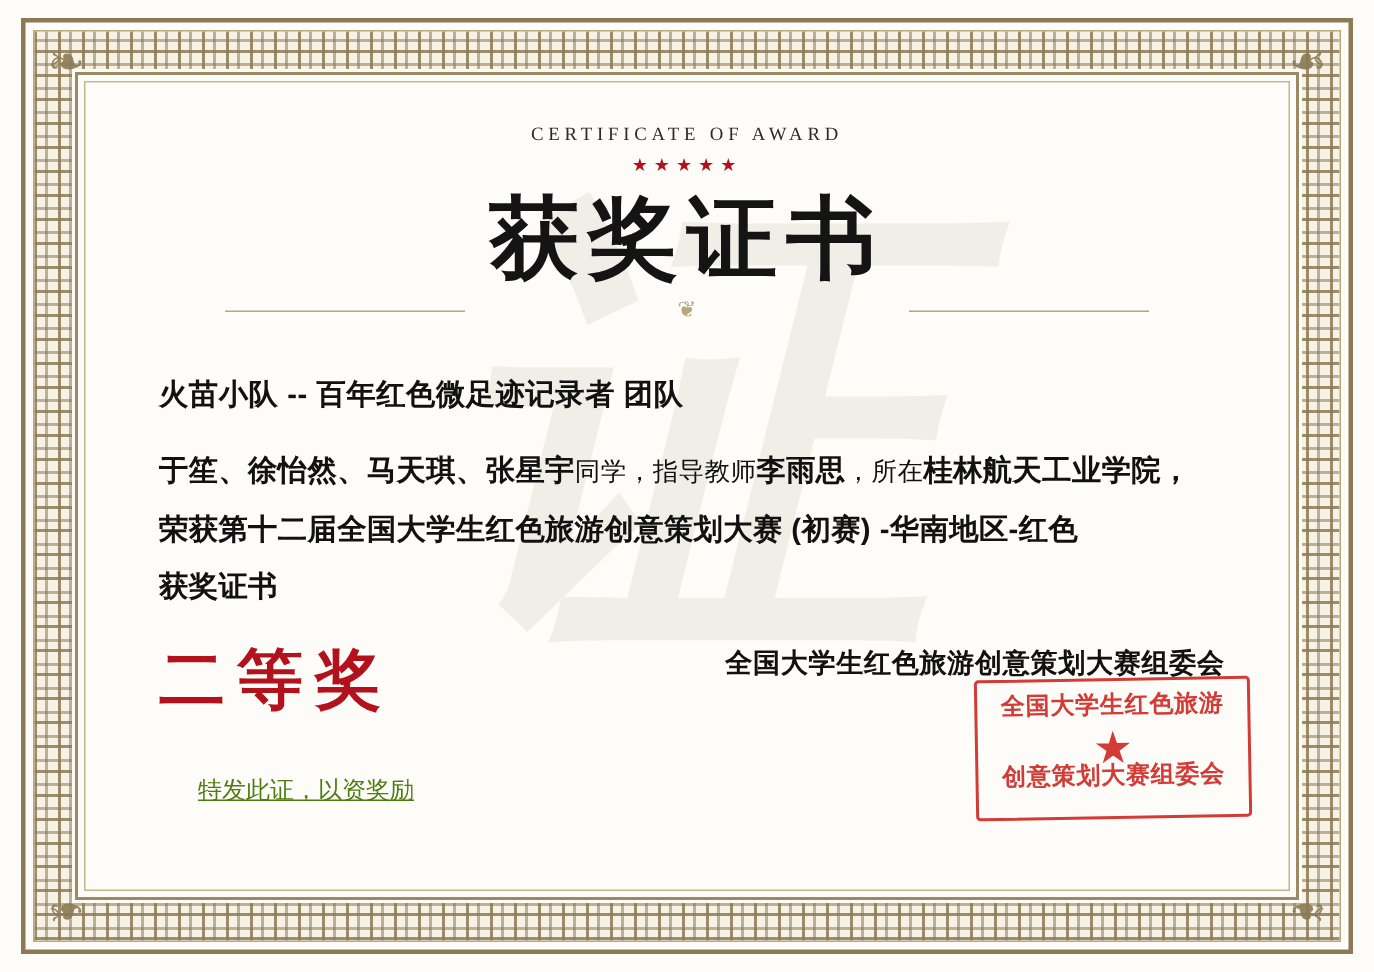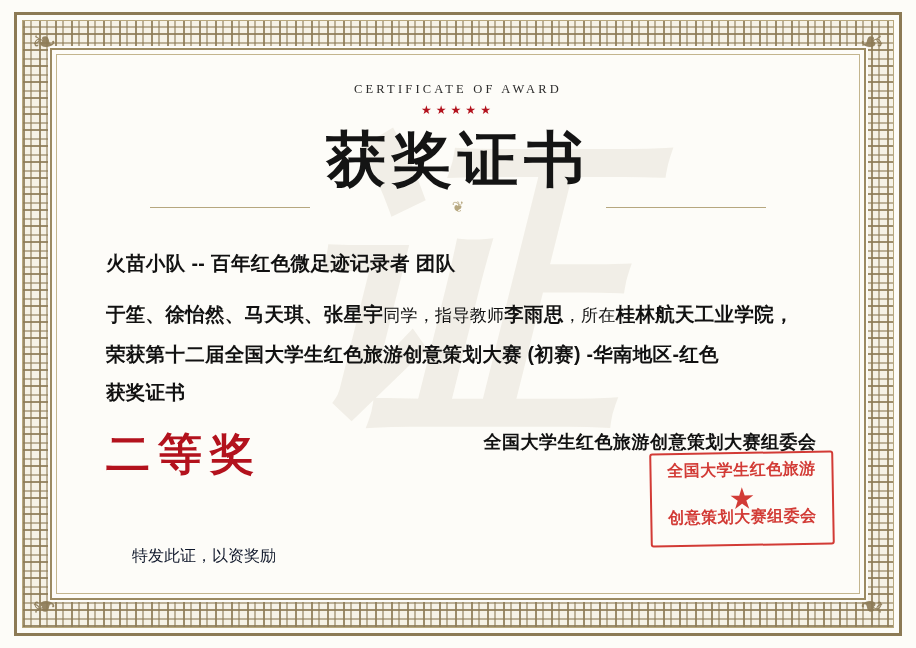--- a/index.html
+++ b/index.html
@@ -186,25 +186,26 @@
     text-align: left;
     margin-top: 14px;
     font-family: "DejaVu Serif", serif;
     font-weight: bold;
     font-size: 44px;
     letter-spacing: 8px;
     color: #b3121d;
   }
 
   .note {
-    margin-top: 62px;
+    margin-top: 34px;
     padding-left: 26px;
     font-size: 16px;
-    color: #0f172a;
+    color: #4d7c0f;
     font-weight: normal;
+    text-decoration: underline;
   }
 
   .signature-block {
     position: absolute;
     right: 86px;
     top: 430px;
     text-align: center;
     width: 360px;
   }
   .sig-org {

